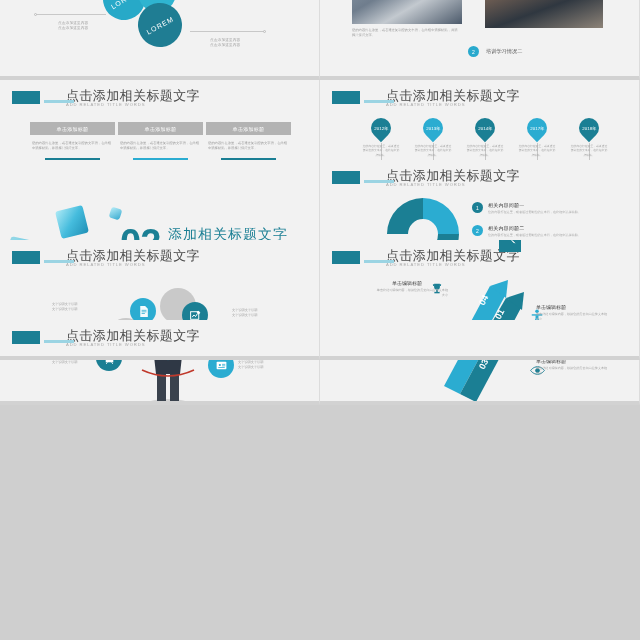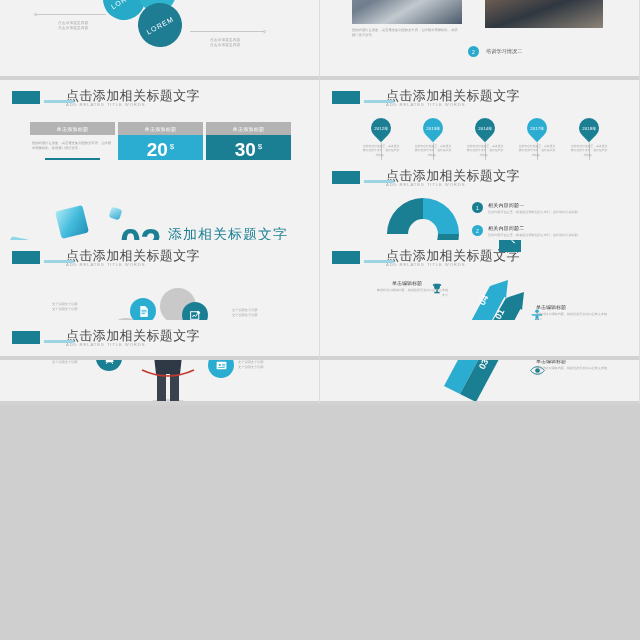--- a/index.html
+++ b/index.html
@@ -182,34 +182,26 @@
     </div>
 
     <div class="pcard" style="left:30px;">
       <div class="phead">单击添加标题</div>
       <div class="pdesc">您的内容打在这里，或者通过复制您的文字后，在此框中选择粘贴，并选择只保留文字。</div>
       <div class="pbtn dark">单击添加标题</div>
     </div>
 
     <div class="pcard" style="left:118px;">
       <div class="phead">单击添加标题</div>
-      <div class="pbody bright">
-        <div class="pprice"><span>20</span><sup>$</sup></div>
-        <div class="pper">per month</div>
-      </div>
       <div class="pdesc">您的内容打在这里，或者通过复制您的文字后，在此框中选择粘贴，并选择只保留文字。</div>
       <div class="pbtn bright">单击添加标题</div>
     </div>
 
     <div class="pcard" style="left:206px;">
       <div class="phead">单击添加标题</div>
-      <div class="pbody dark">
-        <div class="pprice"><span>30</span><sup>$</sup></div>
-        <div class="pper">per month</div>
-      </div>
       <div class="pdesc">您的内容打在这里，或者通过复制您的文字后，在此框中选择粘贴，并选择只保留文字。</div>
       <div class="pbtn dark">单击添加标题</div>
     </div>
   </div>
 
   <div class="slide h180">
     <div class="hdr">
       <div class="bar"></div>
       <div class="bar2"></div>
       <div class="txt">

